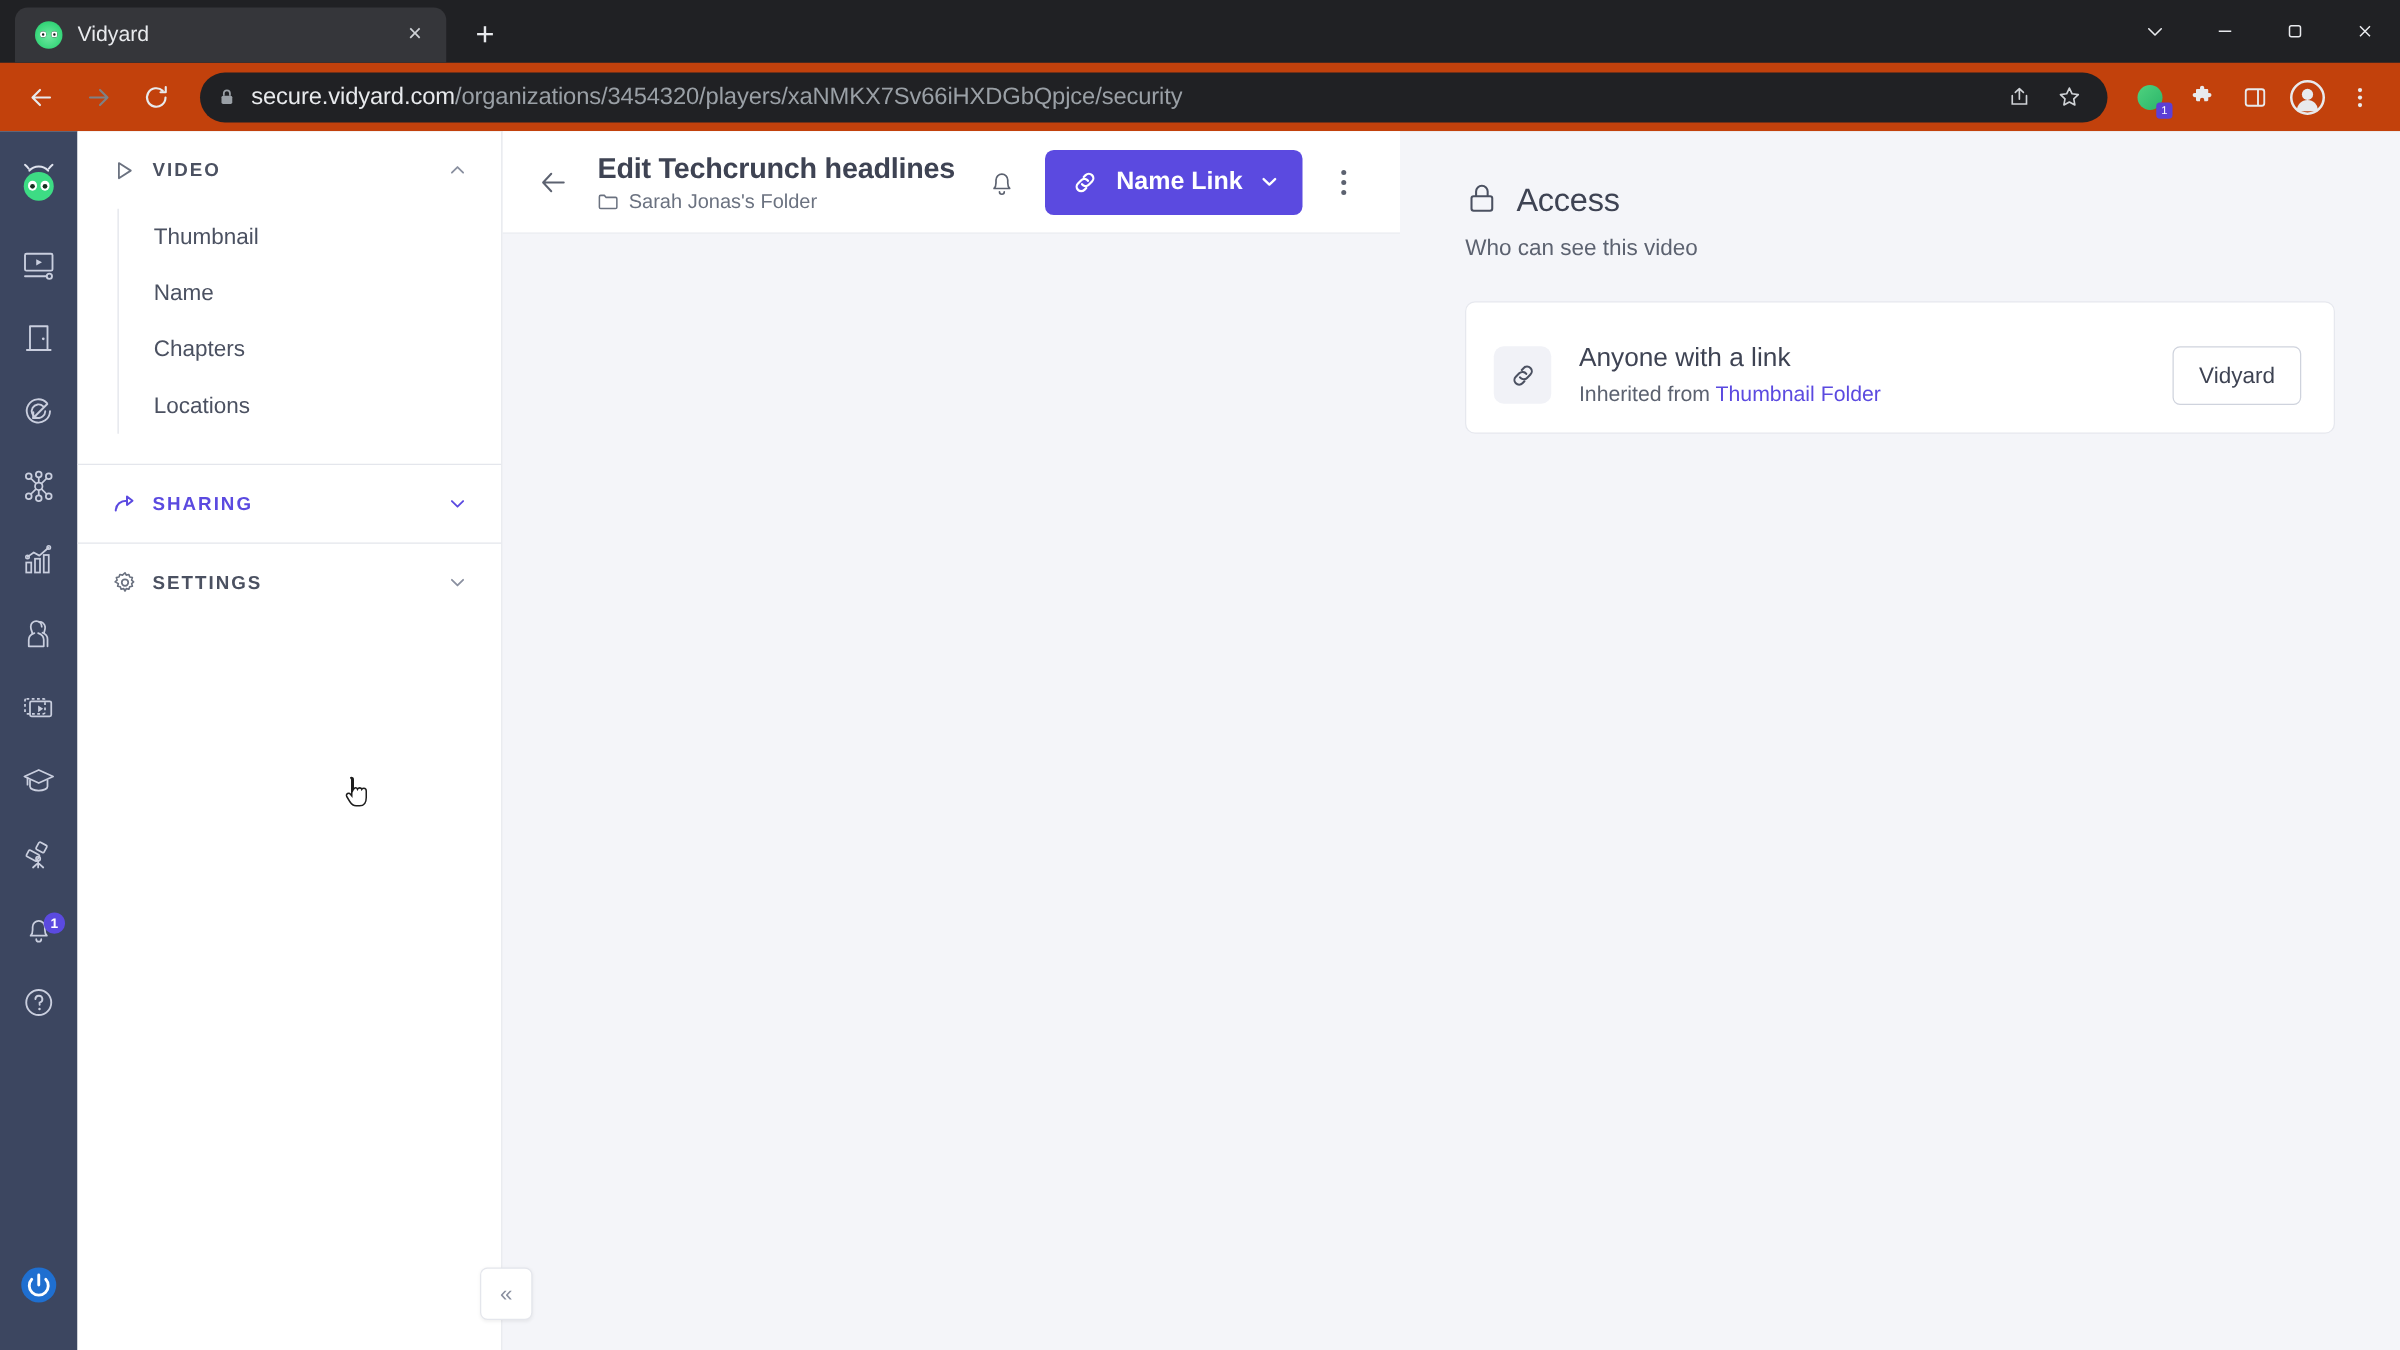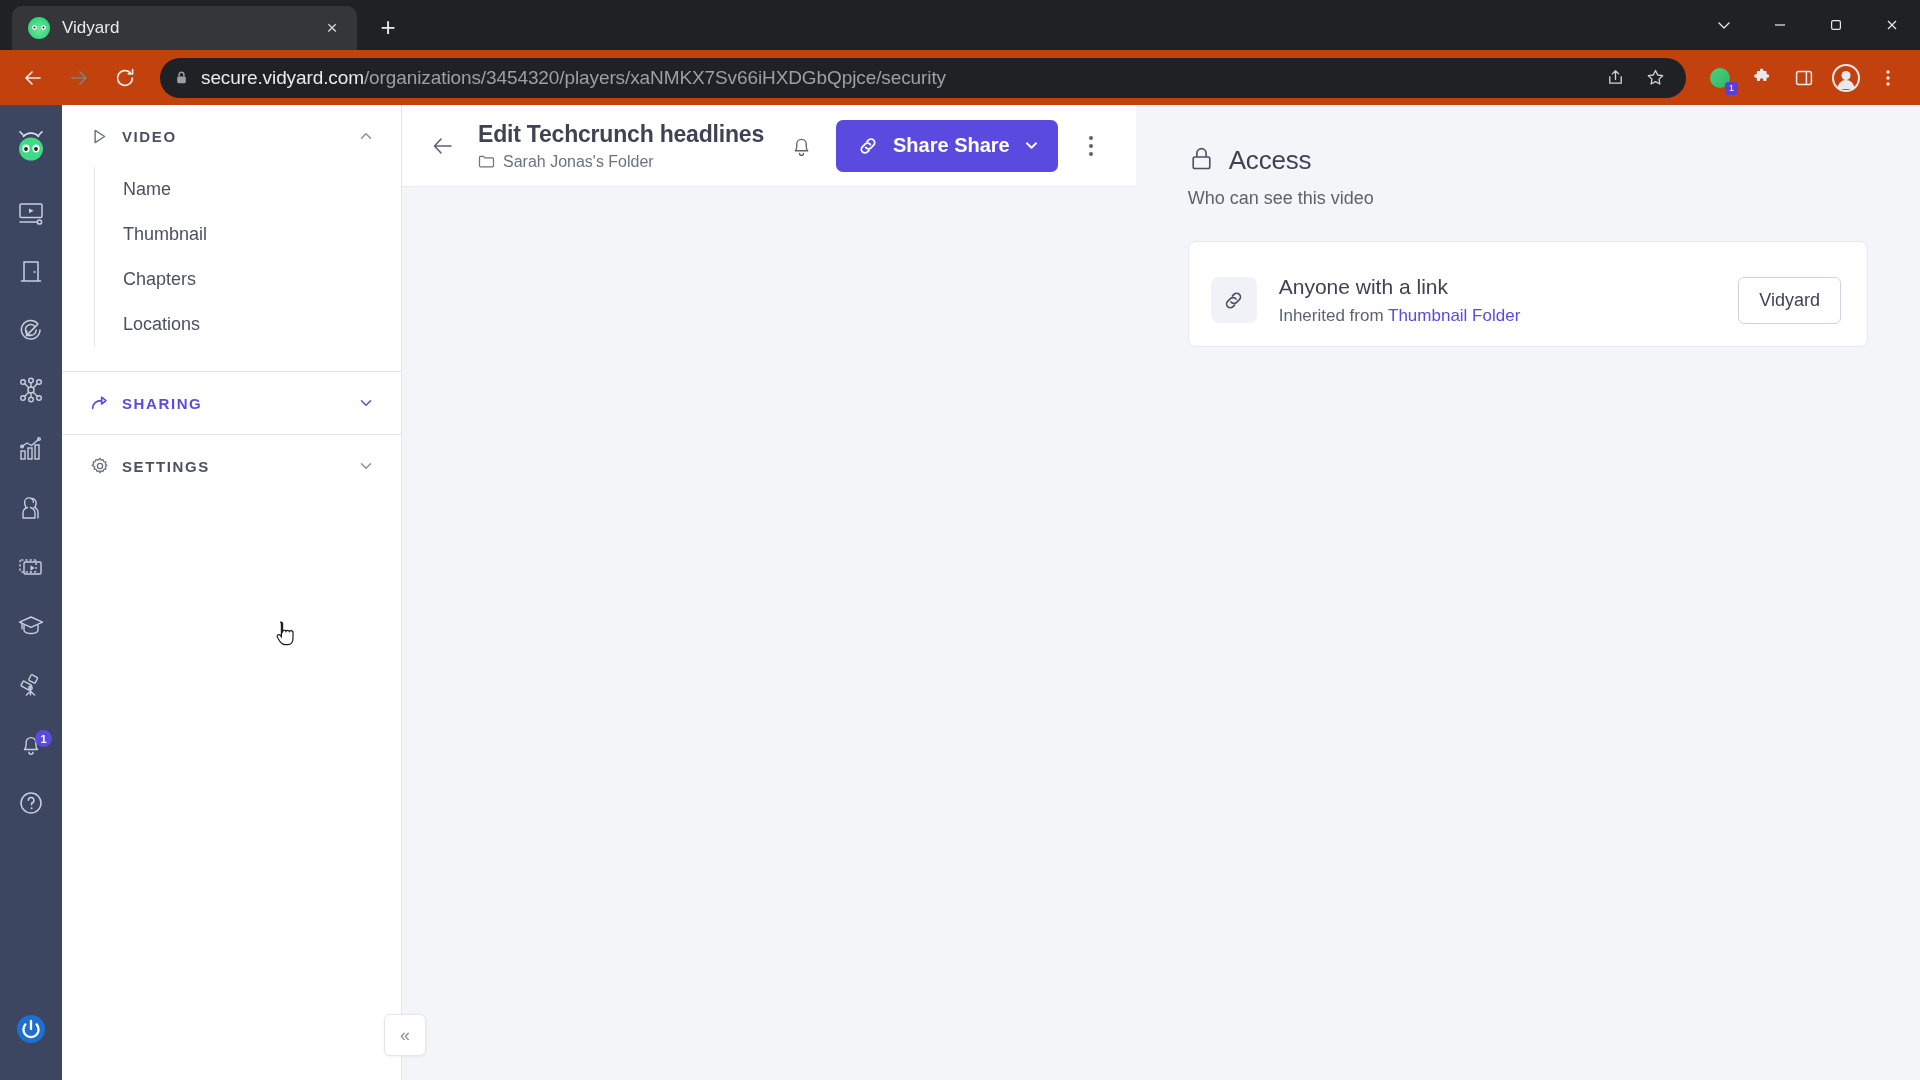--- a/index.html
+++ b/index.html
@@ -403,22 +403,22 @@
           </span>
           <span class="nav-section-label">VIDEO</span>
           <span class="nav-chevron">
             <svg width="18" height="18" viewBox="0 0 20 20" fill="none">
                 <path d="M5 12.4l5-5 5 5" stroke="currentColor" stroke-width="1.6" stroke-linecap="round" stroke-linejoin="round"></path>
               </svg>
           </span>
         </div>
         <div class="nav-items">
           <div class="nav-items-inner">
+            <div class="nav-item">Thumbnail</div>
             <div class="nav-item">Name</div>
-            <div class="nav-item">Thumbnail</div>
             <div class="nav-item">Chapters</div>
             <div class="nav-item">Locations</div>
           </div>
         </div>
       </div>
 
       <div class="nav-divider"></div>
 
       <div class="nav-section sharing">
         <div class="nav-section-head">
@@ -488,21 +488,21 @@
               <path d="M11 21.3a2 2 0 0 0 4 0" stroke="currentColor" stroke-width="1.4" stroke-linecap="round"></path>
             </svg>
           </div>
           <div class="share-btn">
             <span style="display:flex">
               <svg width="24" height="24" viewBox="0 0 24 24" fill="none">
                 <path d="M9.6 13.4a3.6 3.6 0 0 0 5.4.4l2.6-2.6a3.6 3.6 0 0 0-5.1-5.1l-1.5 1.5" stroke="currentColor" stroke-width="1.8" stroke-linecap="round"></path>
                 <path d="M14.4 10.6a3.6 3.6 0 0 0-5.4-.4l-2.6 2.6a3.6 3.6 0 0 0 5.1 5.1l1.5-1.5" stroke="currentColor" stroke-width="1.8" stroke-linecap="round"></path>
               </svg>
             </span>
-            <span>Share Share</span>
+            <span>Name Link</span>
             <span style="display:flex">
               <svg width="17" height="17" viewBox="0 0 20 20" fill="none">
                   <path d="M4.6 7.4l5.4 5.2 5.4-5.2" stroke="currentColor" stroke-width="2.2" stroke-linecap="round" stroke-linejoin="round"></path>
                 </svg>
             </span>
           </div>
           <div class="kebab">
             <i></i>
               <i></i>
               <i></i>

